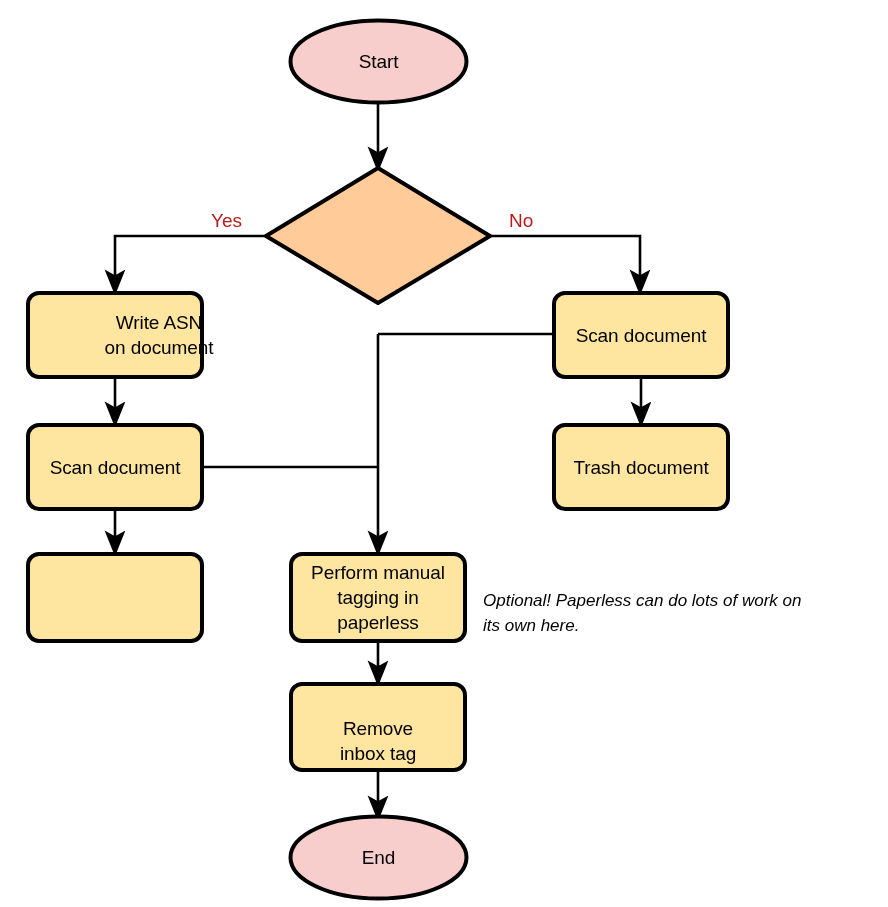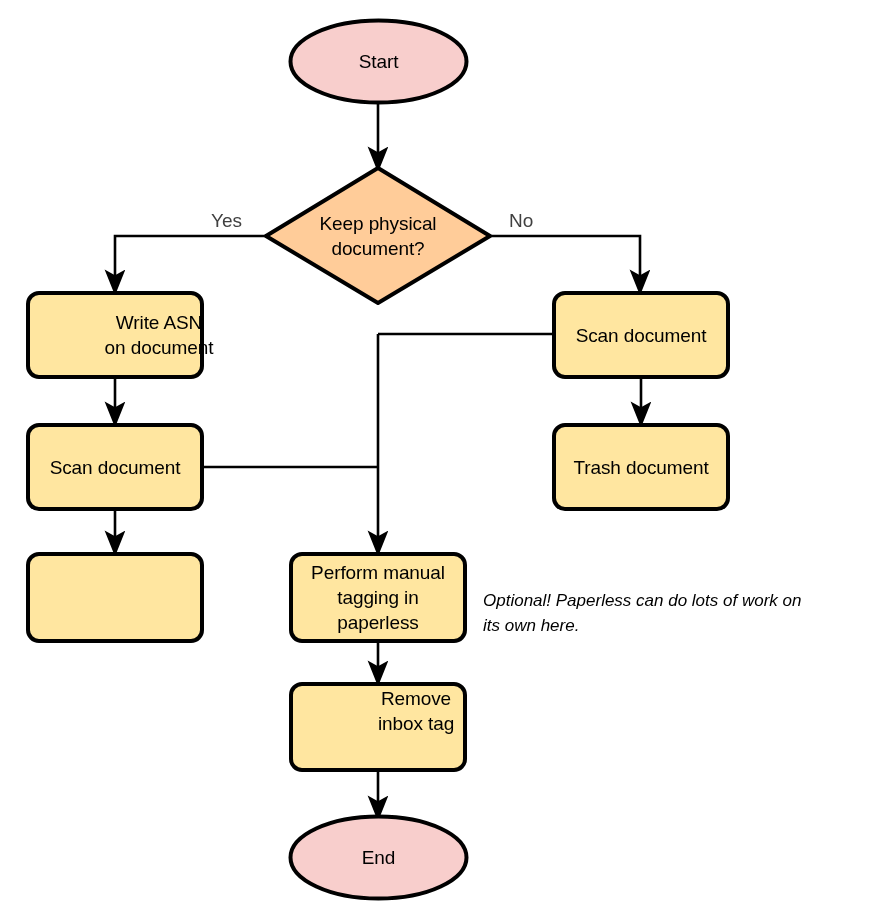--- a/index.html
+++ b/index.html
@@ -34,21 +34,21 @@
     color: #000000;
     font-family: "Liberation Sans", sans-serif;
     font-size: 19px;
     line-height: 25px;
     white-space: pre-line;
     pointer-events: none;
     letter-spacing: -0.1px;
   }
   .edge-label {
     position: absolute;
-    color: #404040;
+    color: #b91c1c;
     font-family: "Liberation Sans", sans-serif;
     font-size: 19px;
     line-height: 22px;
     white-space: nowrap;
   }
   .note-text {
     position: absolute;
     color: #000000;
     font-family: "Liberation Sans", sans-serif;
     font-style: italic;
@@ -113,38 +113,36 @@
       <rect x="291" y="554" width="174" height="87" rx="11" ry="11" fill="#ffe6a0"></rect>
 
       <rect x="291" y="684" width="174" height="86" rx="11" ry="11" fill="#ffe6a0"></rect>
 
       <ellipse cx="378.5" cy="857.5" rx="88" ry="41" fill="#f8cecc"></ellipse>
     </g>
   </svg>
 
   <div class="node-label" style="left:290px; top:20px; width:177px; height:83px;">Start</div>
 
-  <div class="node-label" style="left:266px; top:168px; width:224px; height:135px;">Keep physical
-document?</div>
 
   <div class="node-label" style="left:26px; top:291px; width:178px; height:88px;padding-left:44px;">Write ASN
 on document</div>
 
   <div class="node-label" style="left:26px; top:423px; width:178px; height:88px;">Scan document</div>
 
 
   <div class="node-label" style="left:552px; top:291px; width:178px; height:88px;">Scan document</div>
 
   <div class="node-label" style="left:552px; top:423px; width:178px; height:88px;">Trash document</div>
 
   <div class="node-label" style="left:289px; top:552px; width:178px; height:91px;">Perform manual
 tagging in
 paperless</div>
 
-  <div class="node-label" style="left:289px; top:658px; width:178px; height:105px;padding-left:38px;">Remove
+  <div class="node-label" style="left:289px; top:688px; width:178px; height:105px;">Remove
 inbox tag</div>
 
   <div class="node-label" style="left:290px; top:816px; width:177px; height:83px;">End</div>
 
   <div class="edge-label" style="left:211px; top:210px;">Yes</div>
 
   <div class="edge-label" style="left:509px; top:210px;">No</div>
 
   <div class="note-text" style="left:483px; top:588px; width:400px;">Optional! Paperless can do lots of work on
 its own here.</div>

